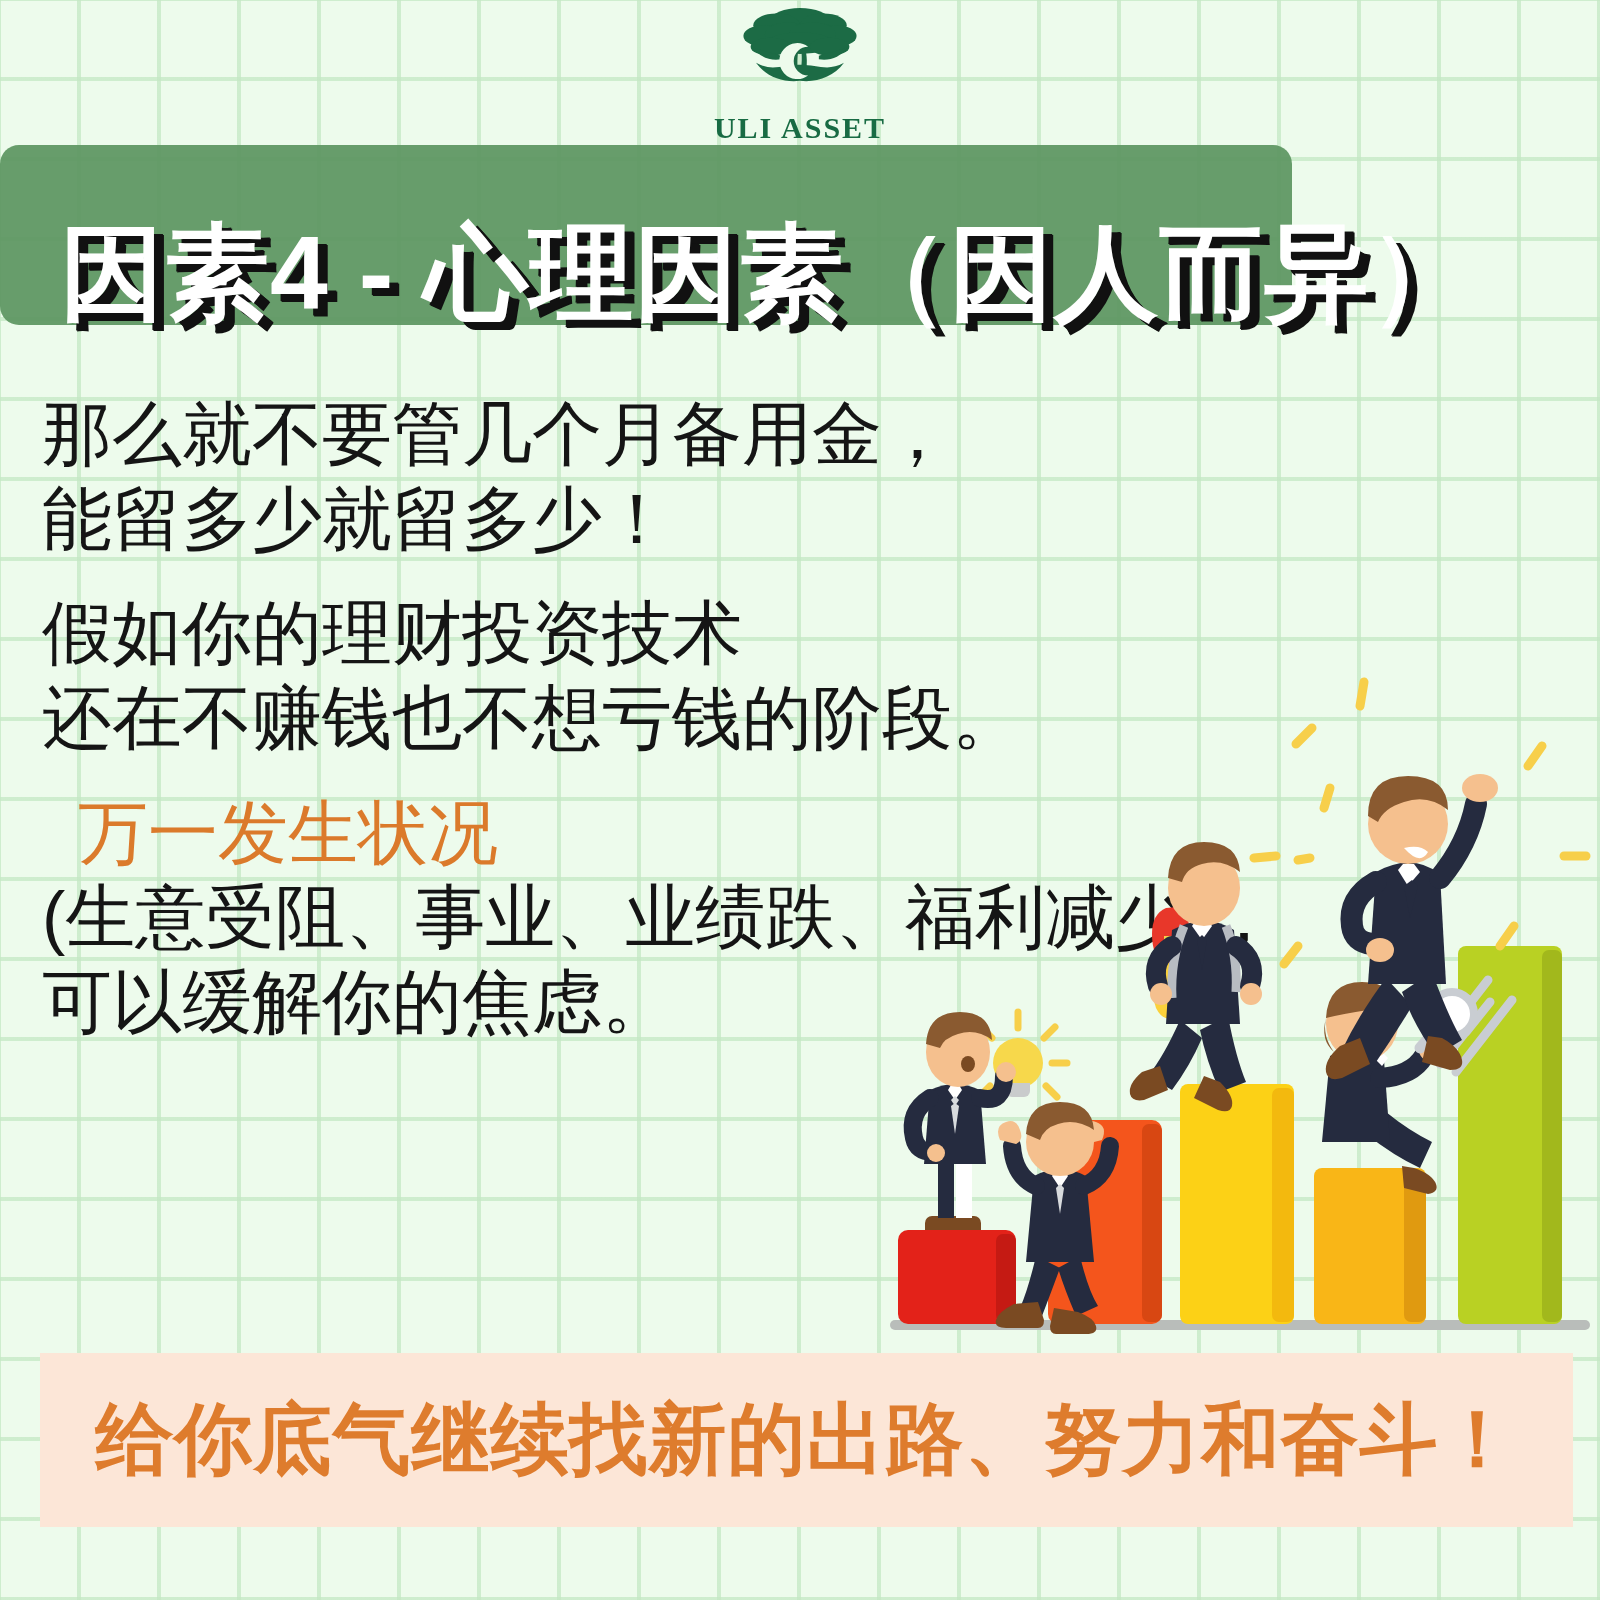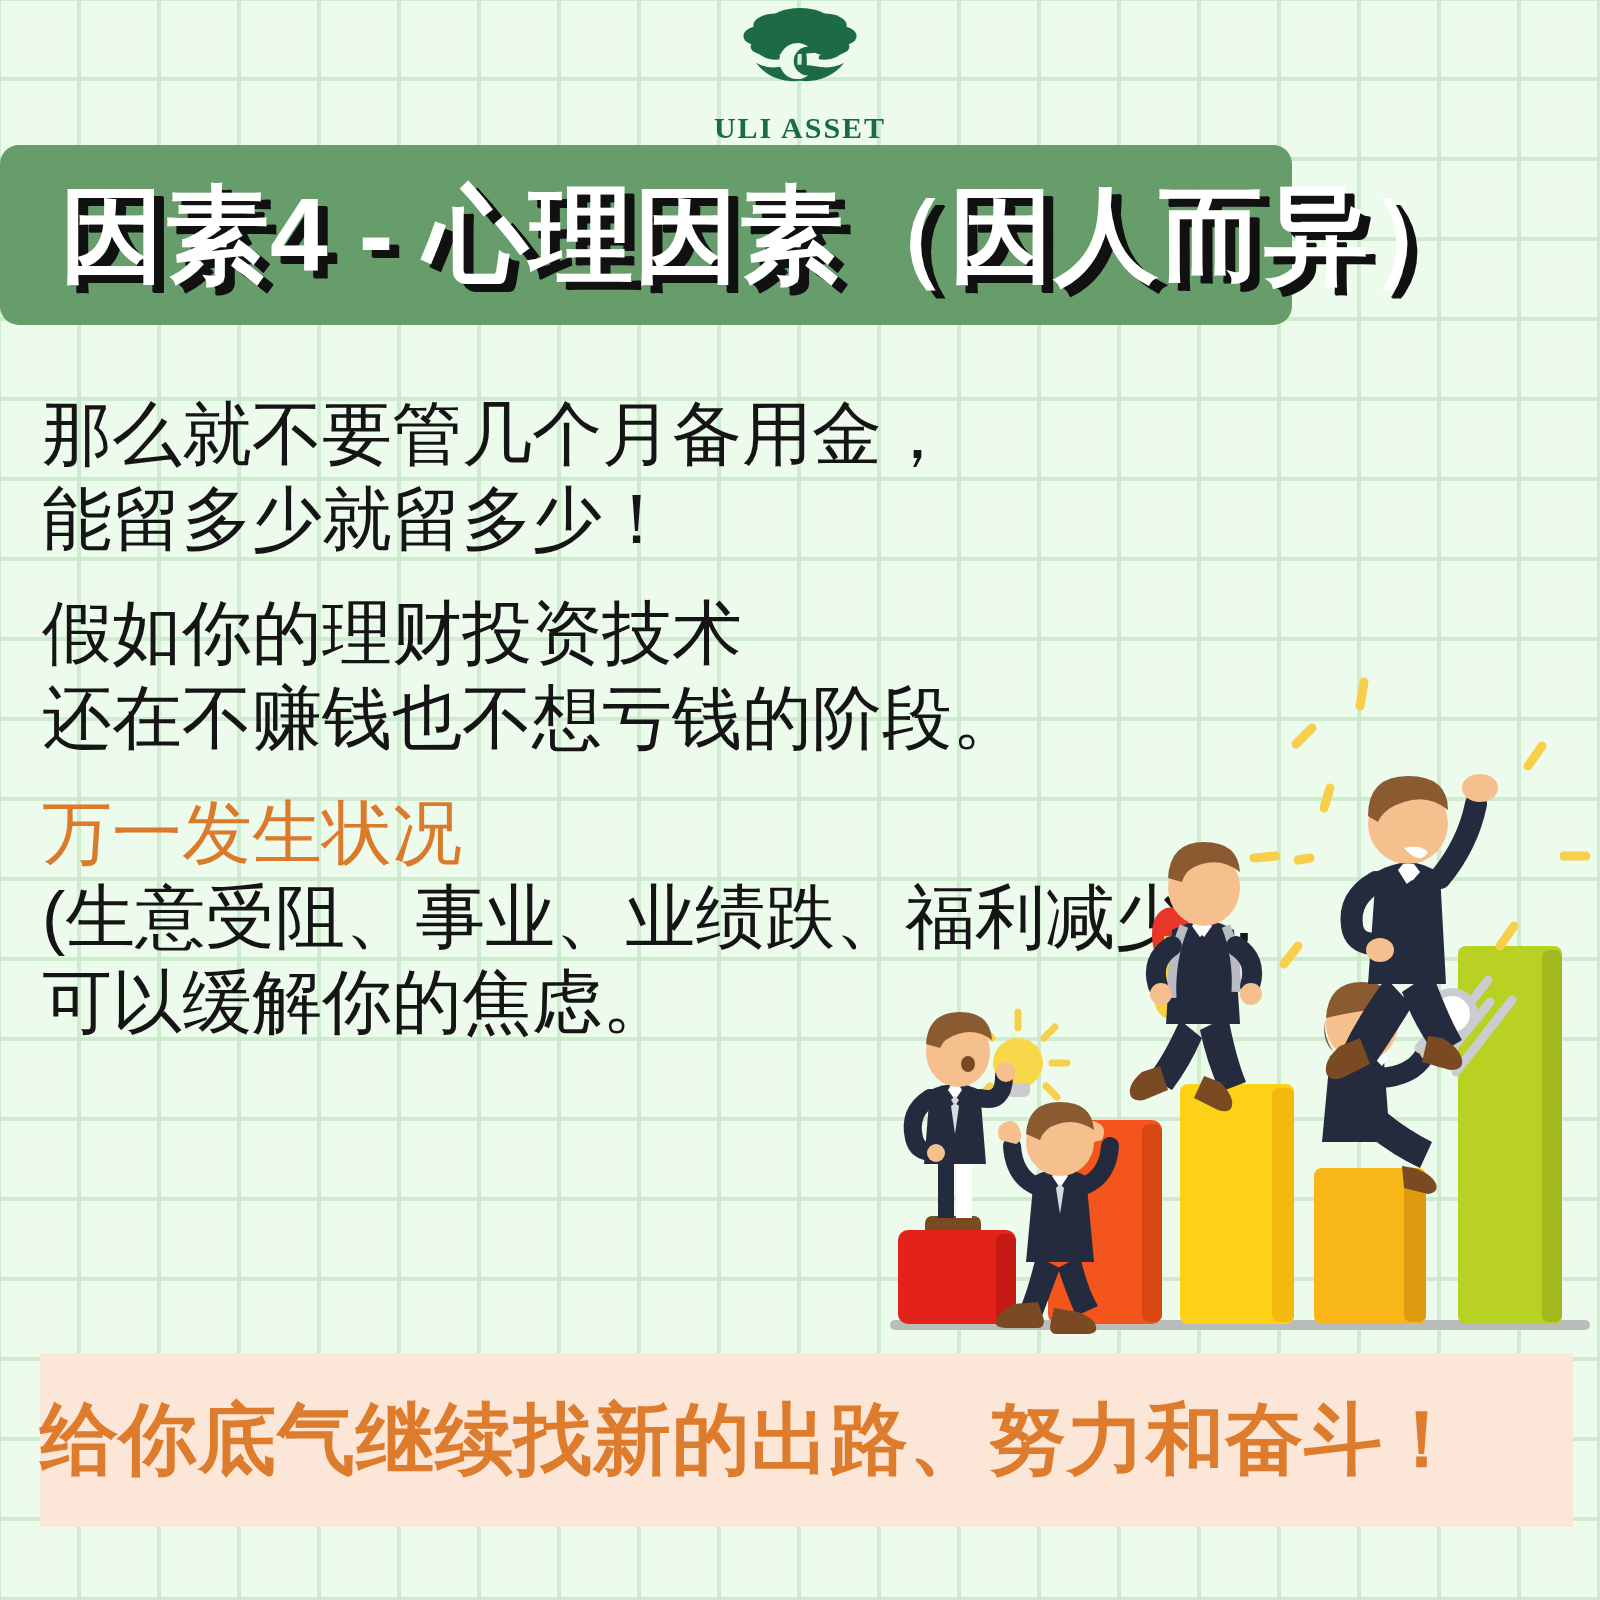--- a/index.html
+++ b/index.html
@@ -47,21 +47,21 @@
     margin-top: -6px;
   }
 
   
   #title-band {
     position: absolute;
     left: 0; top: 145px;
     width: 1292px; height: 180px;
     background: rgba(92,150,97,0.93);
     display: flex;
-    align-items: center;
+    align-items: flex-end;
     border-radius: 19px;
   }
   #title-text {
     margin-left: 60px;
     font-size: 104px;
     line-height: 1;
     font-weight: bold;
     color: #FFFFFF;
     letter-spacing: 1px;
     white-space: nowrap;
@@ -82,20 +82,21 @@
   .line {
     font-size: 70px;
     line-height: 1.21;
     font-weight: 500;
     color: #151515;
     white-space: nowrap;
   }
   .line.accent {
     color: #DB7A2B;
     font-weight: 400;
+    margin-left: 36px;
   }
 
   
   #illustration {
     position: absolute;
     left: 880px;
     top: 620px;
     width: 720px;
     height: 730px;
   }
@@ -104,21 +105,21 @@
   
   #banner {
     position: absolute;
     left: 40px;
     top: 1353px;
     width: 1533px;
     height: 174px;
     background: #FCE6D7;
     display: flex;
     align-items: center;
-    justify-content: flex-start;
+    justify-content: center;
   }
   #banner-text {
     font-size: 78px;
     font-weight: bold;
     color: #DE7C2D;
     letter-spacing: 1px;
     white-space: nowrap;
   }
 </style>
 </head>

